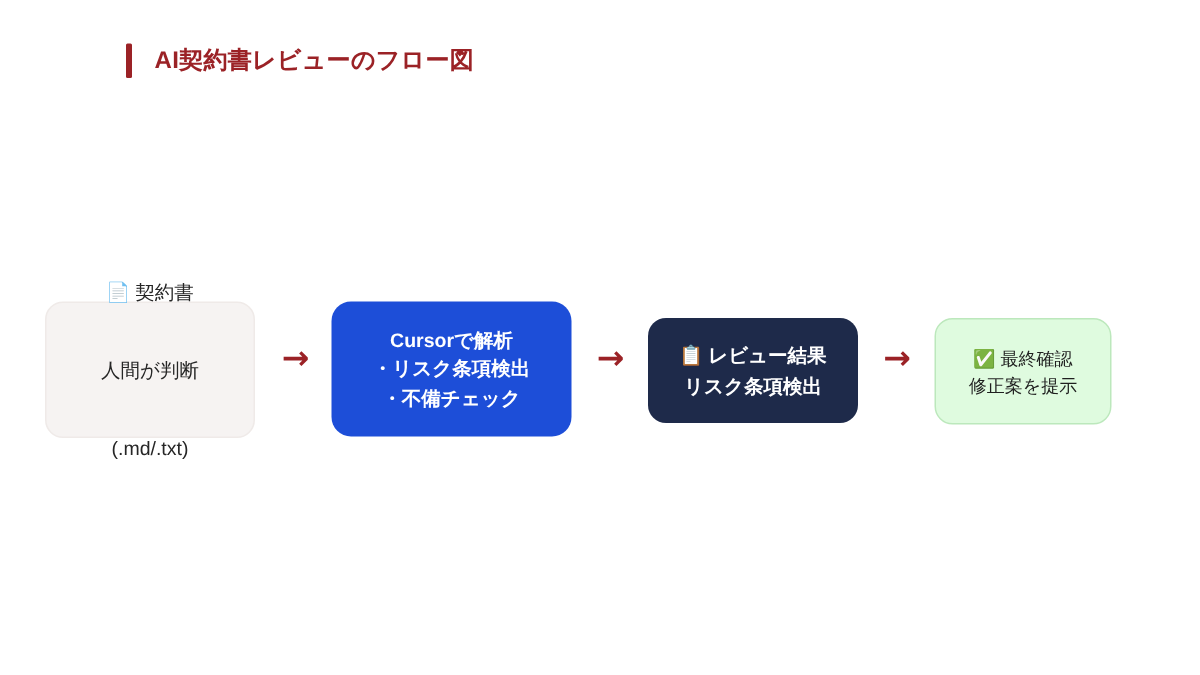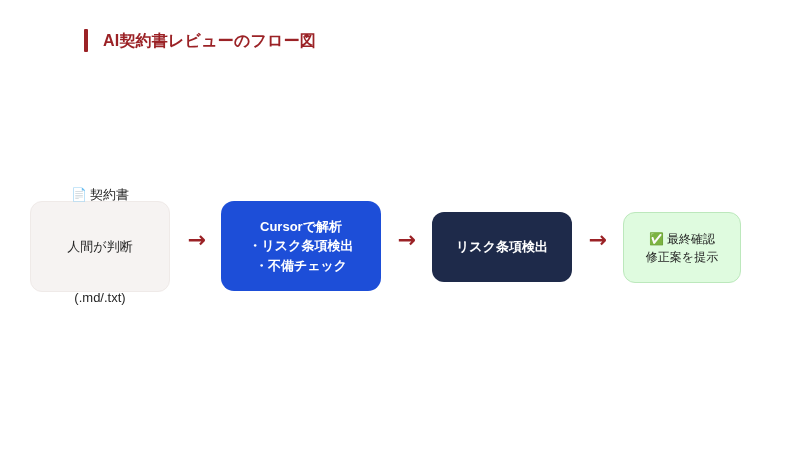--- a/index.html
+++ b/index.html
@@ -159,20 +159,21 @@
 
   <div class="node node-analyze">
     <div class="line">Cursorで解析</div>
     <div class="line">・リスク条項検出</div>
     <div class="line">・不備チェック</div>
   </div>
 
   <div class="arrow arrow-2">→</div>
 
   <div class="node node-result">
+    <div class="line"><span class="emoji">📋</span><span>レビュー結果</span></div>
     <div class="line">リスク条項検出</div>
   </div>
 
   <div class="arrow arrow-3">→</div>
 
   <div class="node node-final">
     <div class="line"><span class="emoji">✅</span><span>最終確認</span></div>
     <div class="line">修正案を提示</div>
   </div>
 

